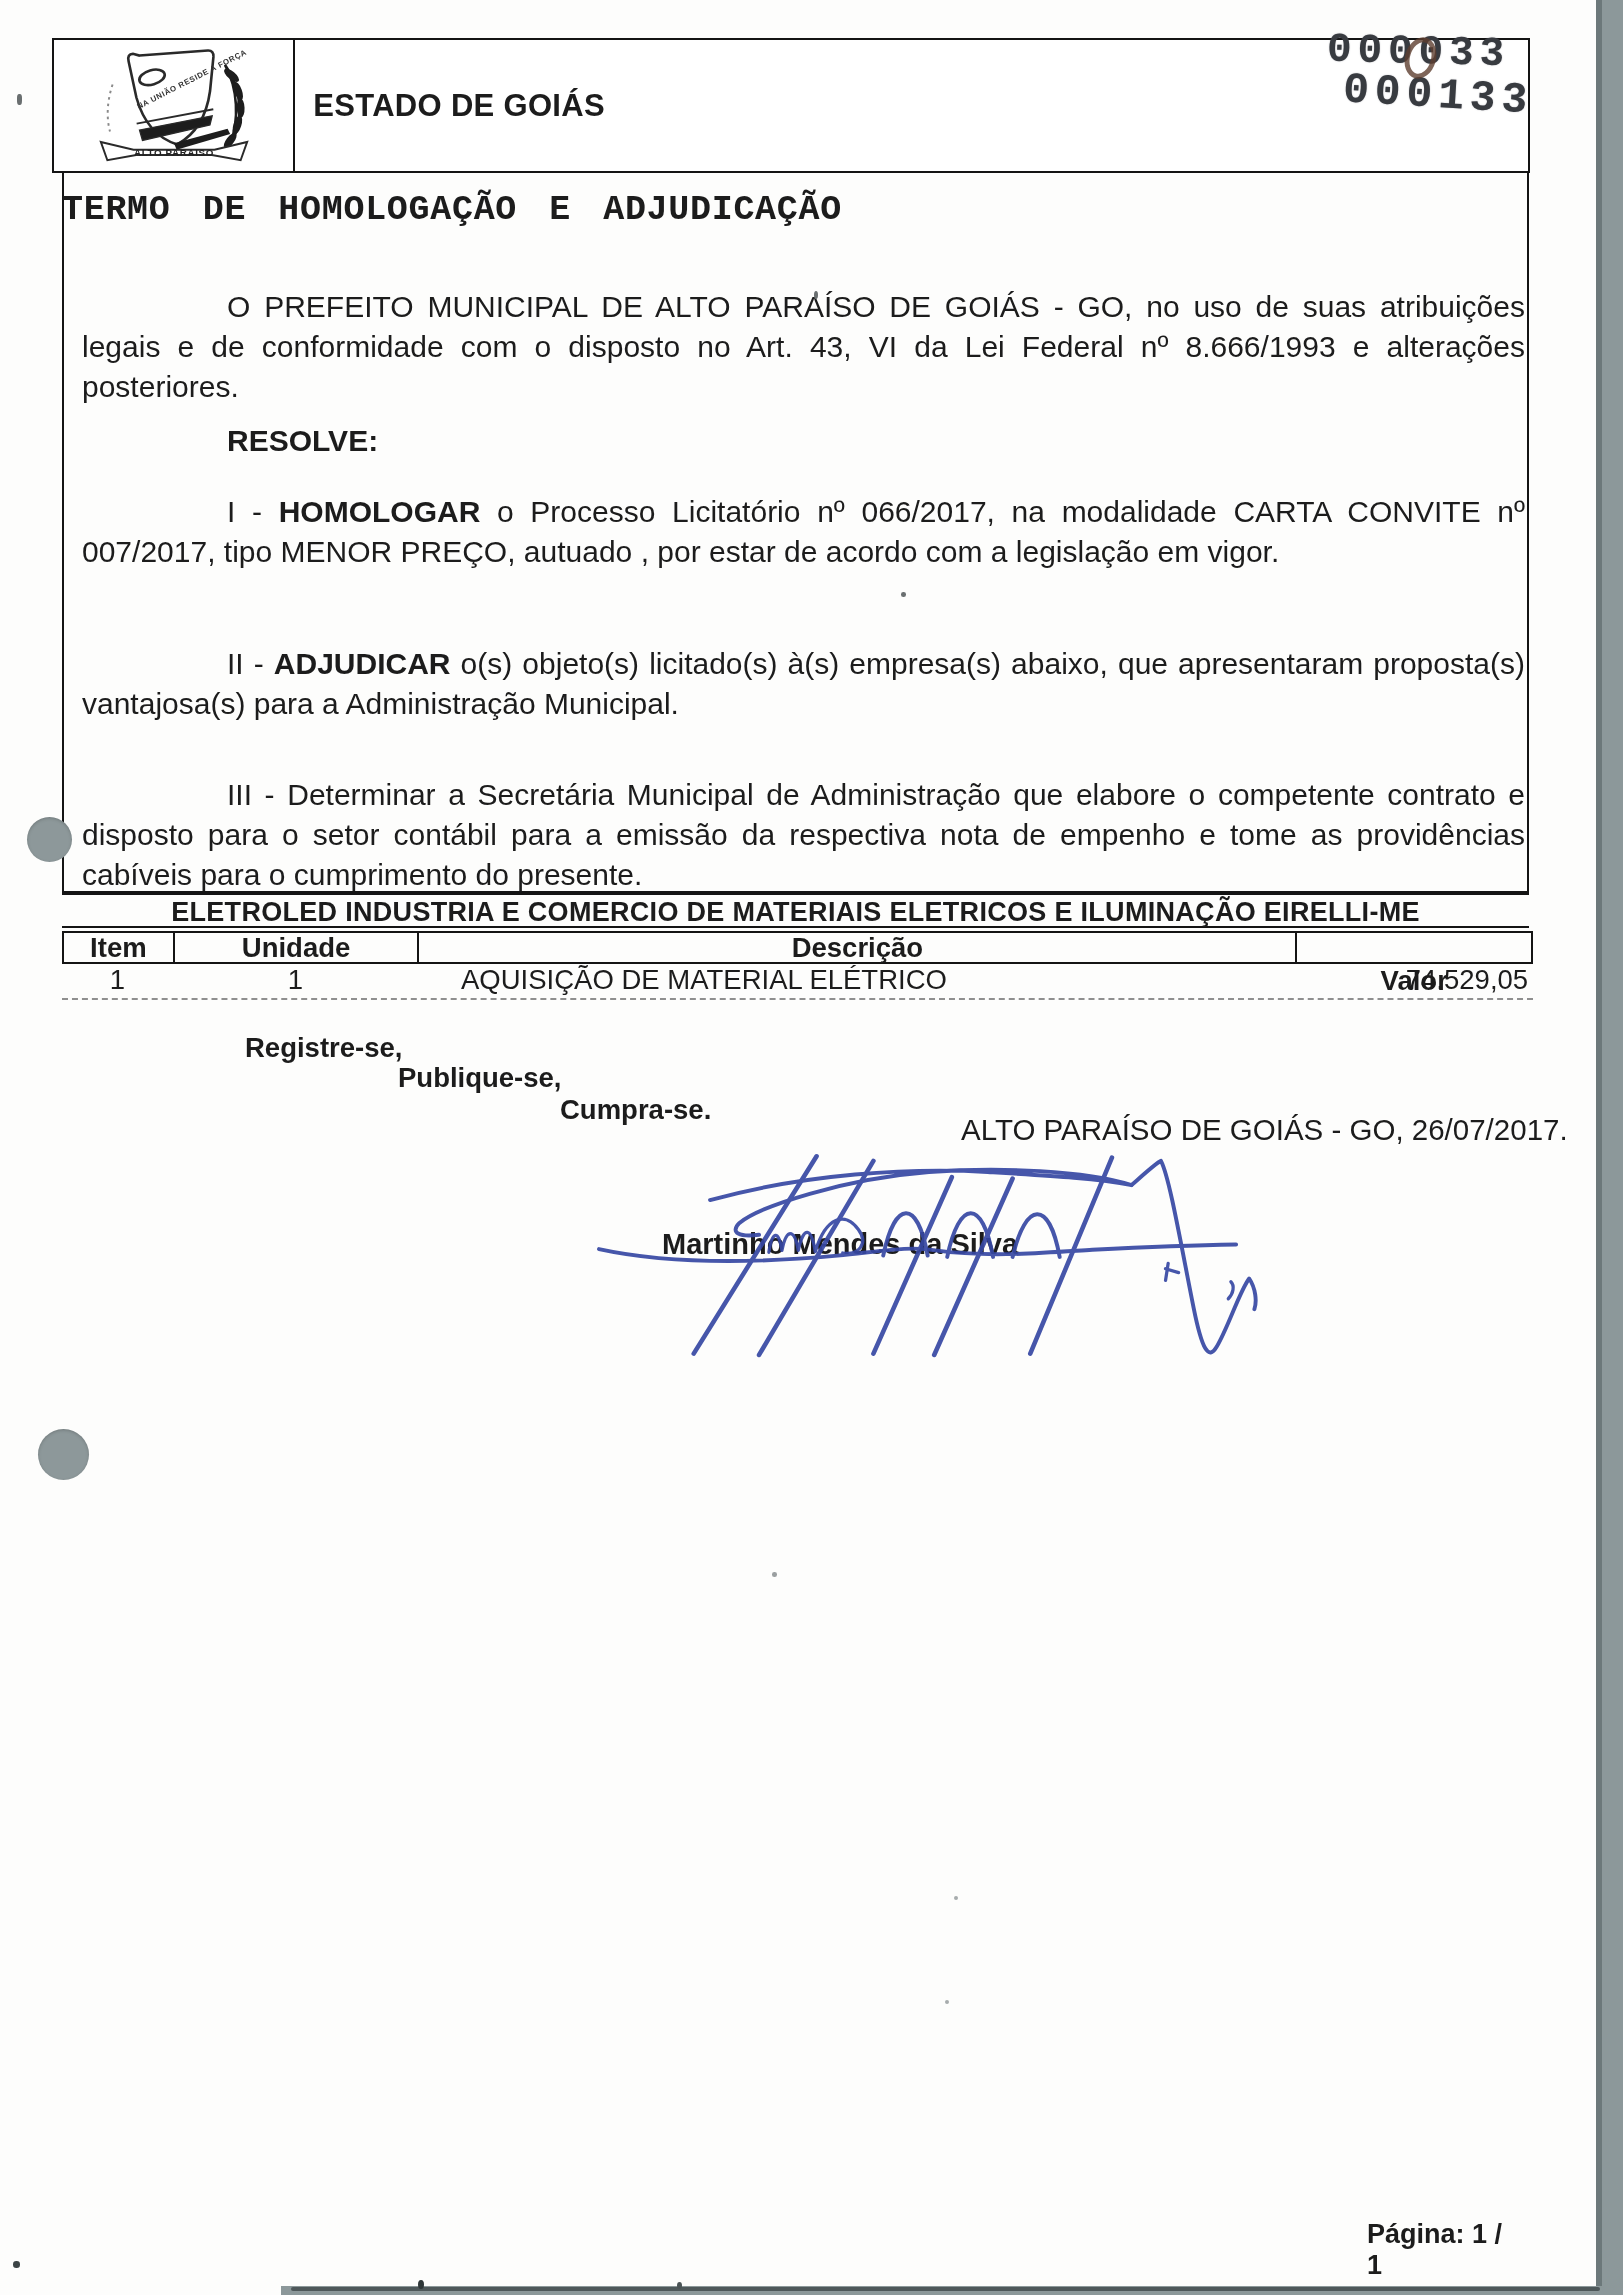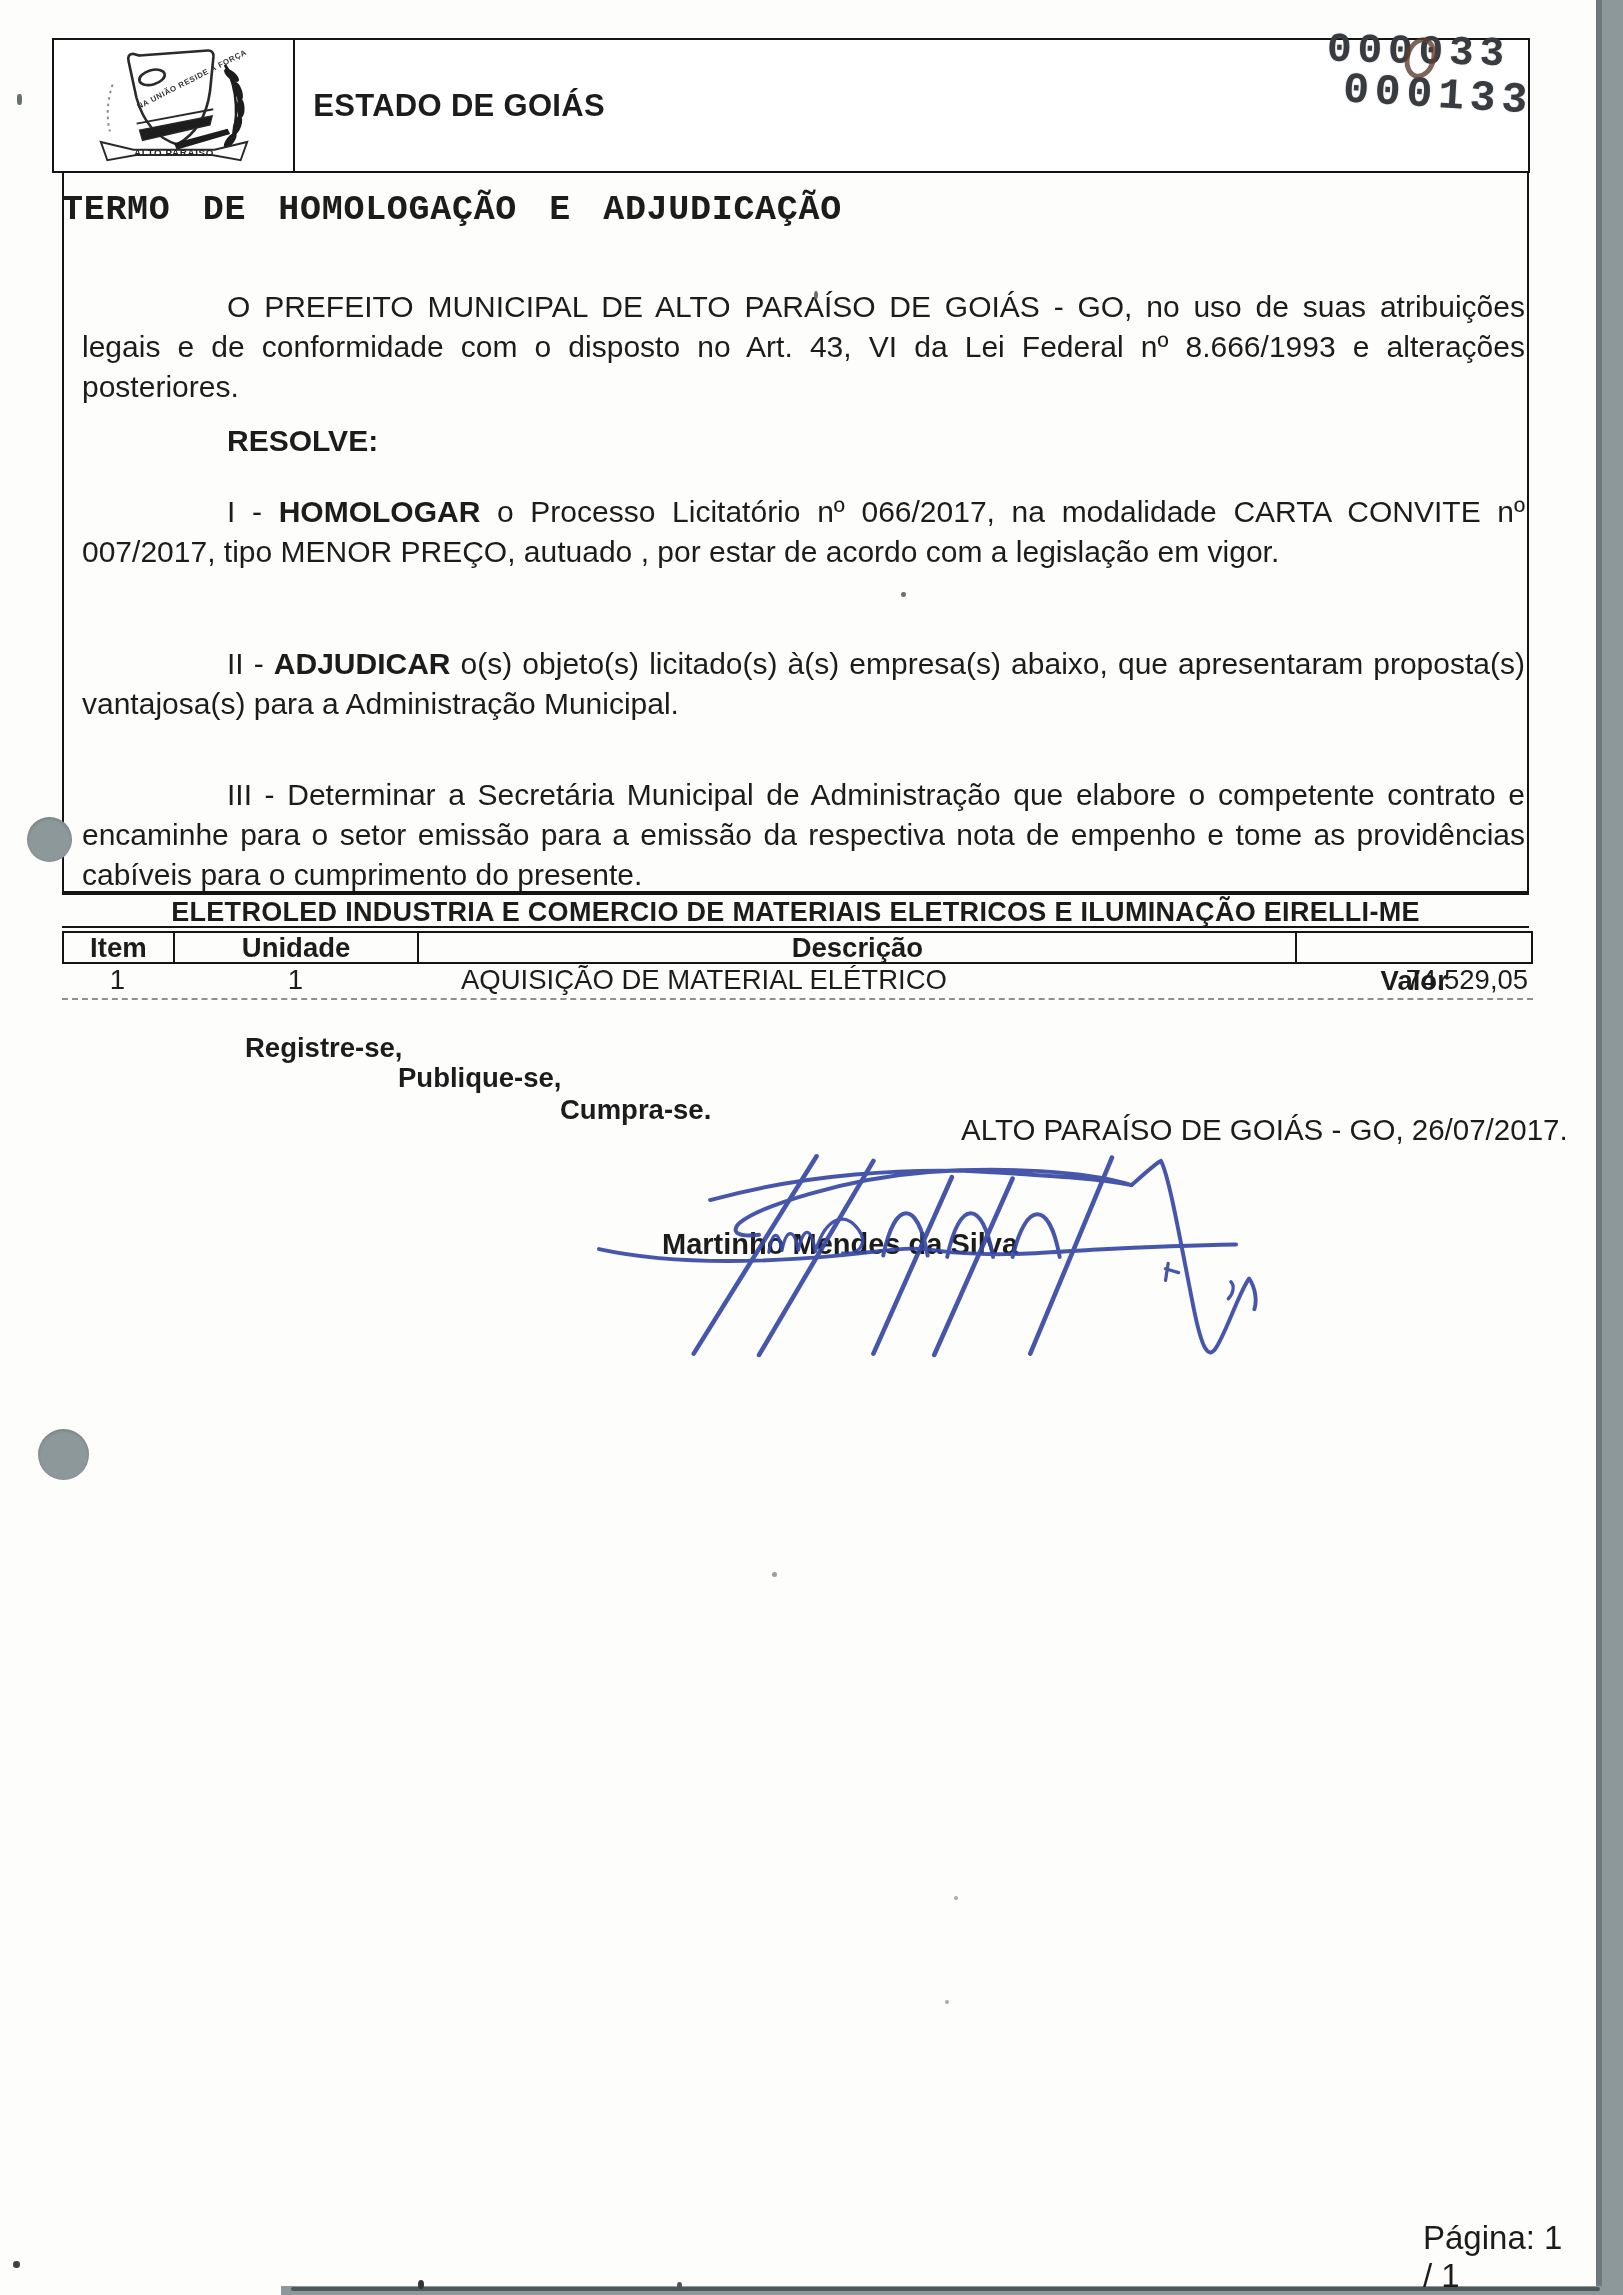--- a/index.html
+++ b/index.html
@@ -62,21 +62,21 @@
   .cumpra{left:560px;top:1094px;}
   .date-line{left:961px;top:1113px;font-size:29.5px;}
   .signer{left:662px;top:1228px;font-weight:bold;font-size:29px;z-index:2;}
   .sig-svg{left:543px;top:1138px;z-index:3;pointer-events:none;}
 
   
   .hole{border-radius:50%;background:#8d989a;box-shadow:inset 0 1.3px 3.3px rgba(0,0,0,.18);z-index:4;}
   .hole1{left:27px;top:817px;width:45px;height:45px;}
   .hole2{left:38px;top:1429px;width:51px;height:51px;}
   .speck{background:#6a6f70;border-radius:50%;}
-  .footer{left:1423px;top:2219px;width:154px;font-weight:normal;font-size:33px;}
+  .footer{left:1367px;top:2219px;width:154px;font-weight:bold;font-size:27px;}
 </style>
 </head>
 <body>
 
 <div id="canvas">
 
   <div class="abs right-edge"></div>
   <div class="abs right-strip"></div>
   <div class="abs bottom-strip"></div>
   <div class="abs bottom-smudge"></div>
@@ -126,21 +126,21 @@
   <div class="abs doc-title">TERMO DE HOMOLOGAÇÃO E ADJUDICAÇÃO</div>
 
   <div class="abs para indent p1">O PREFEITO MUNICIPAL DE ALTO PARAÍSO DE GOIÁS - GO, no uso de suas atribuições legais e de conformidade com o disposto no Art. 43, VI da Lei Federal nº 8.666/1993 e alterações posteriores.</div>
 
   <div class="abs resolve">RESOLVE:</div>
 
   <div class="abs para indent p-i"><span>I - </span><b>HOMOLOGAR</b><span> o Processo Licitatório nº 066/2017, na modalidade CARTA CONVITE nº 007/2017, tipo MENOR PREÇO, autuado , por estar de acordo com a legislação em vigor.</span></div>
 
   <div class="abs para indent p-ii"><span>II - </span><b>ADJUDICAR</b><span> o(s) objeto(s) licitado(s) à(s) empresa(s) abaixo, que apresentaram proposta(s) vantajosa(s) para a Administração Municipal.</span></div>
 
-  <div class="abs para indent p-iii">III - Determinar a Secretária Municipal de Administração que elabore o competente contrato e encaminhe para o setor emissão para a emissão da respectiva nota de empenho e tome as providências cabíveis para o cumprimento do presente.</div>
+  <div class="abs para indent p-iii">III - Determinar a Secretária Municipal de Administração que elabore o competente contrato e disposto para o setor contábil para a emissão da respectiva nota de empenho e tome as providências cabíveis para o cumprimento do presente.</div>
 
   <div class="abs company-bar">ELETROLED INDUSTRIA E COMERCIO DE MATERIAIS ELETRICOS E ILUMINAÇÃO EIRELLI-ME</div>
 
   <div class="abs tbl-head">
     <div class="cell c-item">Item</div>
     <div class="cell c-unid">Unidade</div>
     <div class="cell c-desc" style="justify-content:center;padding-left:0;">Descrição</div>
     <div class="cell c-val" style="justify-content:center;padding-right:0;margin-top:48px;">Valor</div>
   </div>
 

